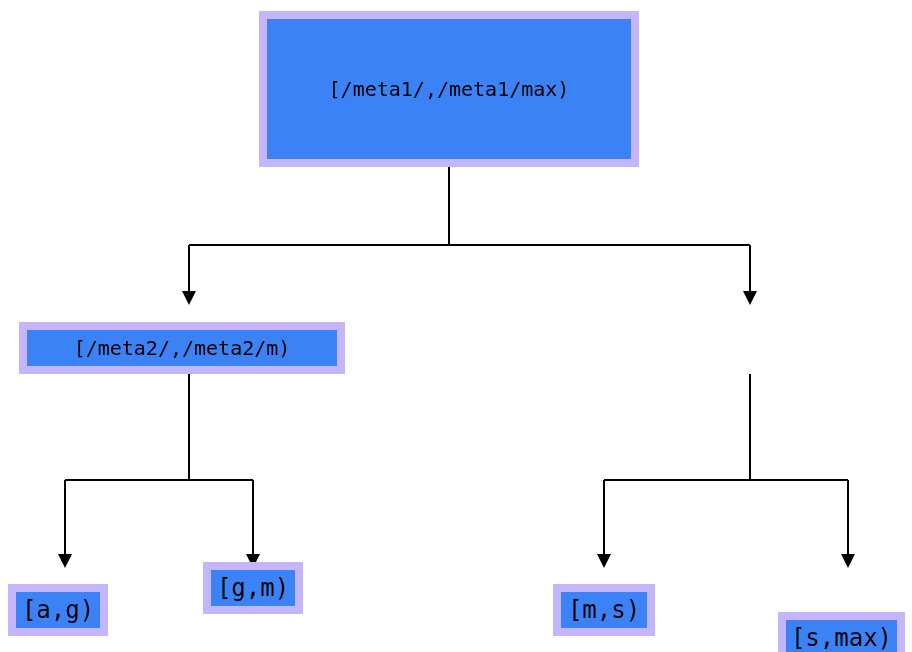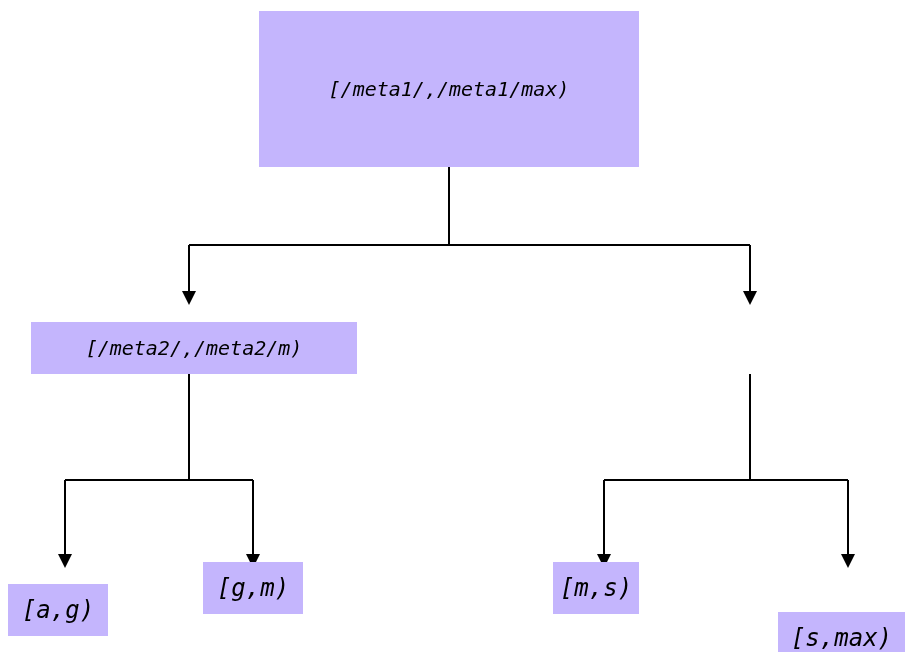--- a/index.html
+++ b/index.html
@@ -24,27 +24,26 @@
     position: absolute;
     left: 0;
     top: 0;
     width: 912px;
     height: 652px;
   }
   .node-box {
     position: absolute;
     box-sizing: border-box;
     border: 8px solid #c4b5fd;
-    background: #c4b5fd;
+    background: #3b82f6;
     display: flex;
     align-items: center;
     justify-content: center;
     color: #000000;
     white-space: nowrap;
-    font-style: italic;
   }
   .node-label {
     font-family: "DejaVu Sans Mono", "Liberation Mono", monospace;
     color: #000000;
     letter-spacing: 0px;
   }
   .node-root .node-label { font-size: 20px; }
   .node-mid  .node-label { font-size: 20px; }
   .node-leaf .node-label { font-size: 24px; }
 </style>
@@ -80,34 +79,34 @@
       <polygon points="597,554 611,554 604,568" fill="#000000"></polygon>
       <path d="M848,480 L848,554" stroke="#000000" stroke-width="2" fill="none" shape-rendering="crispEdges"></path>
       <polygon points="841,554 855,554 848,568" fill="#000000"></polygon>
     </g>
   </svg>
 
   <div class="node-box node-root" style="left:259px; top:11px; width:380px; height:156px;">
     <span class="node-label">[/meta1/,/meta1/max)</span>
   </div>
 
-  <div class="node-box node-mid" style="left:19px; top:322px; width:326px; height:52px;margin-left:12px;">
+  <div class="node-box node-mid" style="left:19px; top:322px; width:326px; height:52px;">
     <span class="node-label">[/meta2/,/meta2/m)</span>
   </div>
 
 
   <div class="node-box node-leaf" style="left:8px; top:584px; width:100px; height:52px;">
     <span class="node-label">[a,g)</span>
   </div>
 
   <div class="node-box node-leaf" style="left:203px; top:562px; width:100px; height:52px;">
     <span class="node-label">[g,m)</span>
   </div>
 
-  <div class="node-box node-leaf" style="left:553px; top:562px; width:86px; height:52px;">
+  <div class="node-box node-leaf" style="left:553px; top:584px; width:102px; height:52px;">
     <span class="node-label">[m,s)</span>
   </div>
 
   <div class="node-box node-leaf" style="left:778px; top:584px; width:127px; height:52px;margin-top:28px;">
     <span class="node-label">[s,max)</span>
   </div>
 
 </div>
 
 </body></html>

